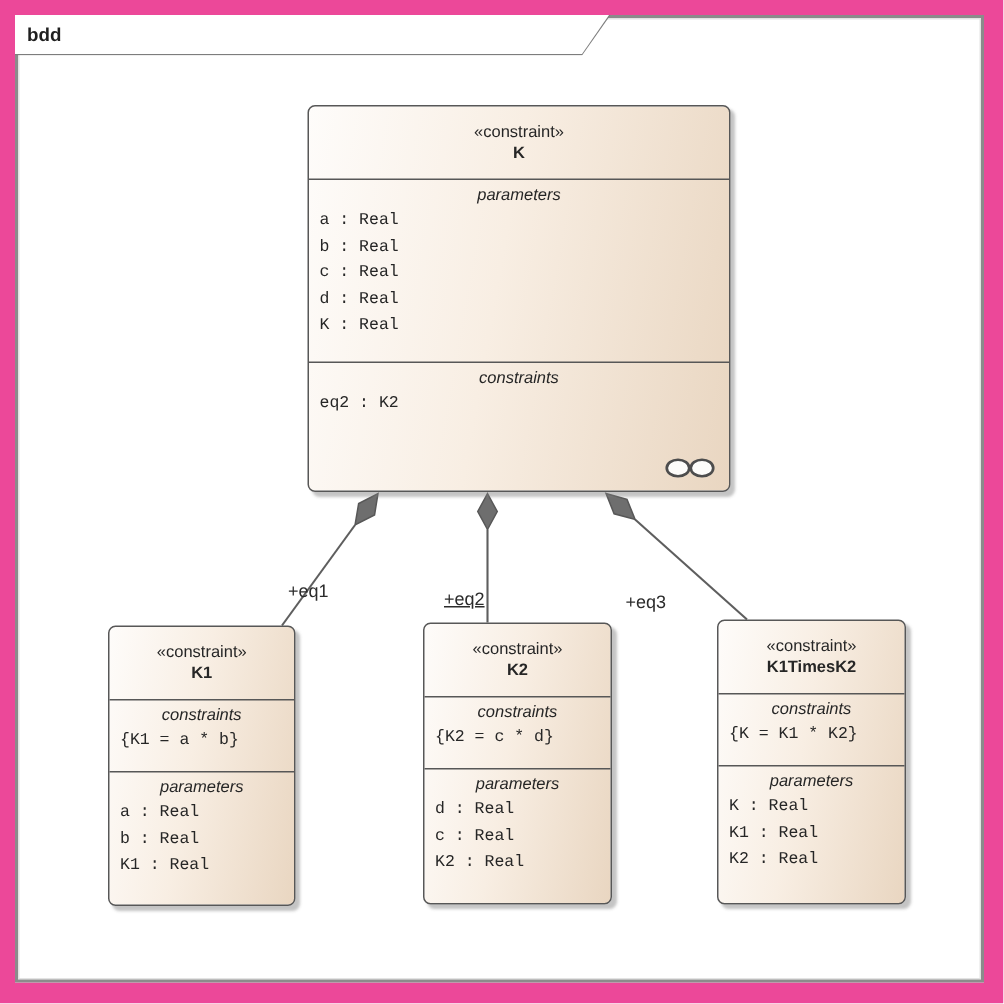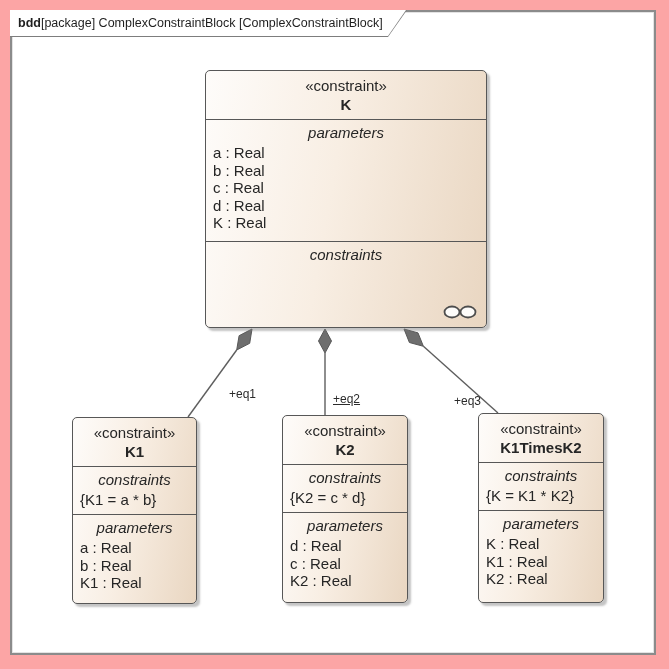--- a/index.html
+++ b/index.html
@@ -1,64 +1,63 @@
 <!DOCTYPE html>
 <html><head>
 <meta charset="utf-8">
 <style>
   * { box-sizing: border-box; margin: 0; padding: 0; }
   html, body { width: 669px; height: 669px; background: #ffffff; overflow: hidden;
     font-family: "Liberation Sans", sans-serif; }
-  .canvas { position: relative; width: 669px; height: 669px; background: #fca5a5; }
+  .canvas { position: relative; width: 669px; height: 669px; background: #ec4899; }
 
   
   .frame { position: absolute; left: 10px; top: 10px; width: 646px; height: 645px;
     border: 2px solid #8b8b8b; box-shadow: inset 0 0 0 1px #e3e3e3; background: #ffffff; }
   .frame-tab { position: absolute; left: 10px; top: 10px; width: 397px; height: 27px;
     background: #7d7d7d; clip-path: polygon(0 0, 100% 0, calc(100% - 19px) 100%, 0 100%); }
   .frame-tab-inner { position: absolute; left: 0; top: 0; width: calc(100% - 1px); height: calc(100% - 1px);
     background: #ffffff; clip-path: polygon(0 0, 100% 0, calc(100% - 18px) 100%, 0 100%);
     display: flex; align-items: center; padding-left: 8px;
     font-size: 12.5px; color: #1f1f1f; white-space: nowrap; }
   .tab-keyword { font-weight: bold; }
 
   
   .block { position: absolute; display: flex; flex-direction: column;
     border: 1px solid #575757; border-radius: 5px;
     background: linear-gradient(100deg, #fefcfa 0%, #f8eee3 45%, #e9d6c1 100%);
     box-shadow: 3px 3px 2px rgba(125,125,125,0.45);
-    font-size: 15px; color: #262626; }
+    font-size: 11px; color: #262626; }
   .block-header { height: 48px; display: flex; flex-direction: column;
     justify-content: center; align-items: center; gap: 2px; }
   .block-name { font-weight: bold; }
   .compartment { border-top: 1px solid #575757; position: relative; padding-bottom: 2px; }
   .compartment.grow { flex: 1 1 auto; }
   .comp-title { text-align: center; font-style: italic; padding: 4px 0 3px 0; }
-  .comp-item { padding-left: 7px; line-height: 17.5px; white-space: nowrap; }
+  .comp-item { padding-left: 7px; line-height: 17.5px; white-space: nowrap; font-family: Liberation Mono, monospace; }
 
   .composite-icon { position: absolute; right: 9px; bottom: 8px; }
 
   
   .connector-layer { position: absolute; left: 0; top: 0; width: 669px; height: 669px;
     pointer-events: none; }
   .connector-layer line { stroke: #5e5e5e; stroke-width: 1.4; }
   .connector-layer polygon { fill: #6e6e6e; stroke: #575757; stroke-width: 1; }
-  .conn-label { position: absolute; font-size: 12px; color: #2b2b2b; white-space: nowrap; margin-left: 37px; }
+  .conn-label { position: absolute; font-size: 12px; color: #2b2b2b; white-space: nowrap; }
 </style>
 </head>
 <body>
 
 <div class="canvas">
 
   <div class="frame"></div>
 
   <div class="frame-tab">
     <div class="frame-tab-inner">
       <span class="tab-keyword">bdd</span>
-        <span>[package] ComplexConstraintBlock [ComplexConstraintBlock]</span>
     </div>
   </div>
 
   <svg class="connector-layer" viewBox="0 0 669 669">
     <g>
       <line x1="236.7" y1="350" x2="188" y2="417"></line>
       <polygon points="252,329 249.7,343.3 236.7,350 239.1,335.7"></polygon>
     </g>
     <g>
       <line x1="325" y1="353" x2="325" y2="415"></line>
@@ -82,20 +81,21 @@
     <div class="compartment" style="height:122px;">
       <div class="comp-title">parameters</div>
       <div class="comp-item">a : Real</div>
       <div class="comp-item">b : Real</div>
       <div class="comp-item">c : Real</div>
       <div class="comp-item">d : Real</div>
       <div class="comp-item">K : Real</div>
     </div>
     <div class="compartment grow">
       <div class="comp-title">constraints</div>
+      <div class="comp-item">eq2 : K2</div>
       <svg class="composite-icon" width="34" height="14" viewBox="0 0 34 14">
         <ellipse cx="9" cy="7" rx="7.5" ry="5.5" fill="#fdfcfa" stroke="#4d4d4d" stroke-width="1.8"></ellipse>
         <ellipse cx="25" cy="7" rx="7.5" ry="5.5" fill="#fdfcfa" stroke="#4d4d4d" stroke-width="1.8"></ellipse>
       </svg>
     </div>
   </div>
 
   <div class="block" style="left:72px; top:417px; width:125px; height:187px;">
     <div class="block-header">
       <div>«constraint»</div>

